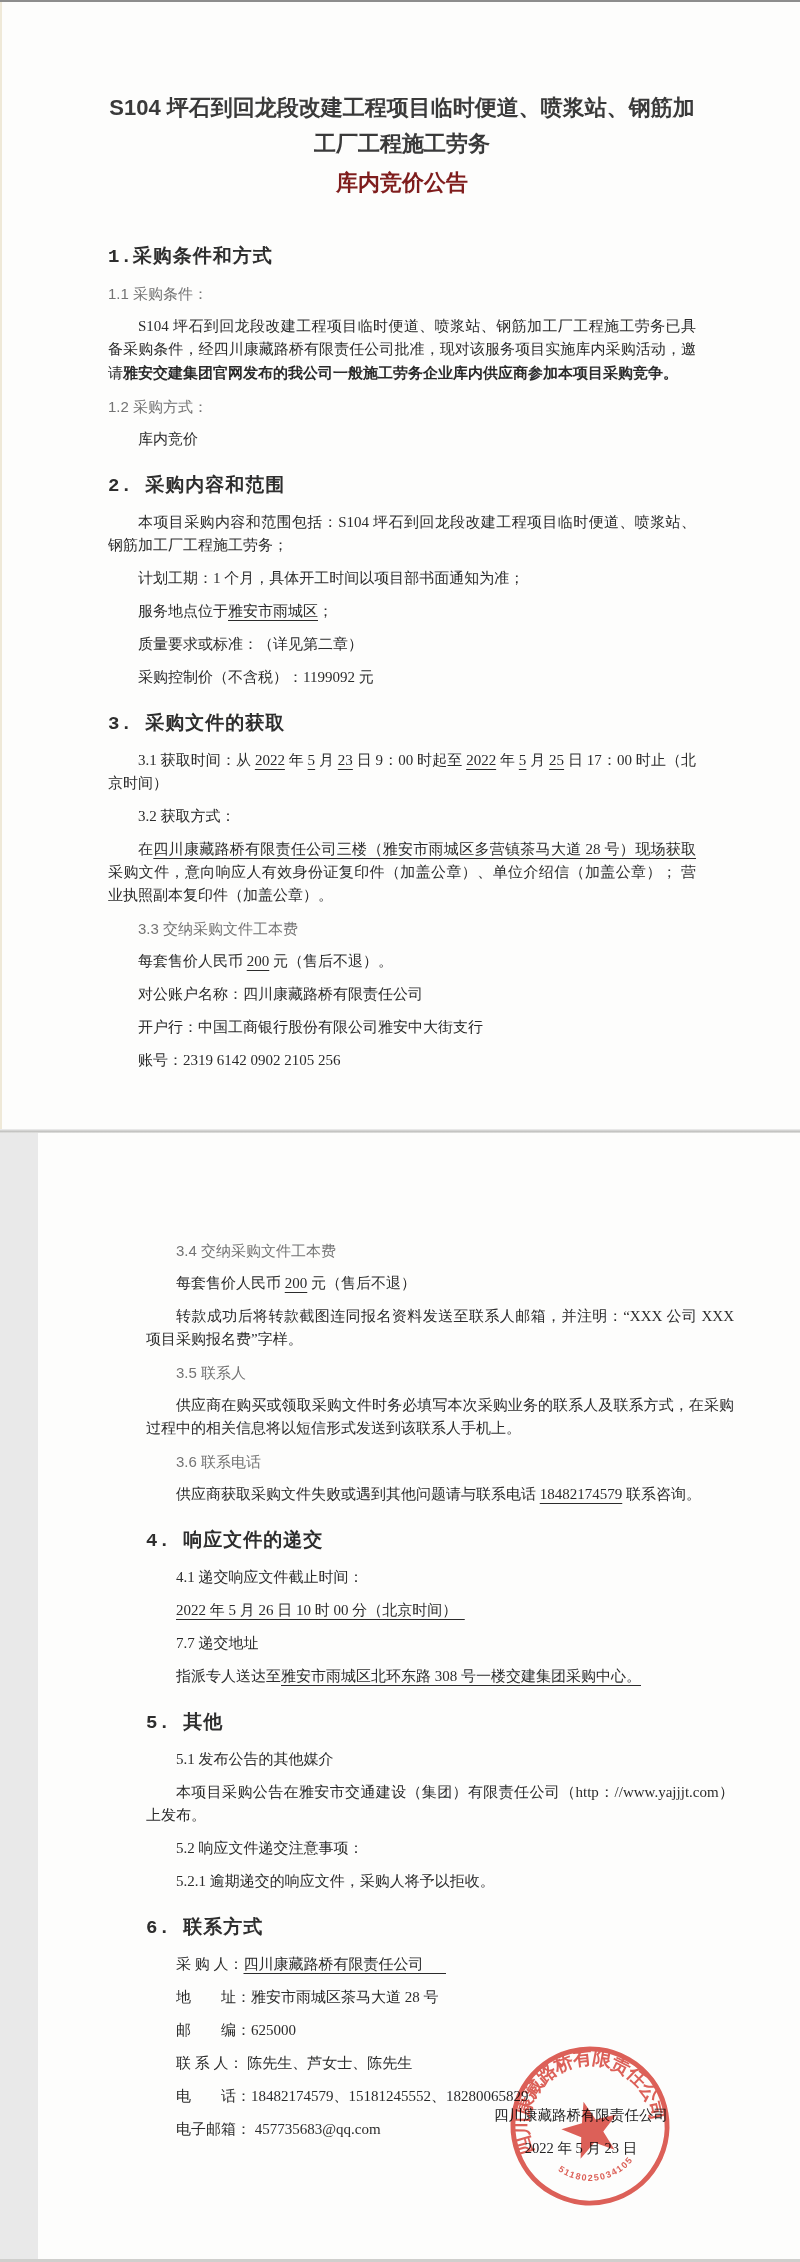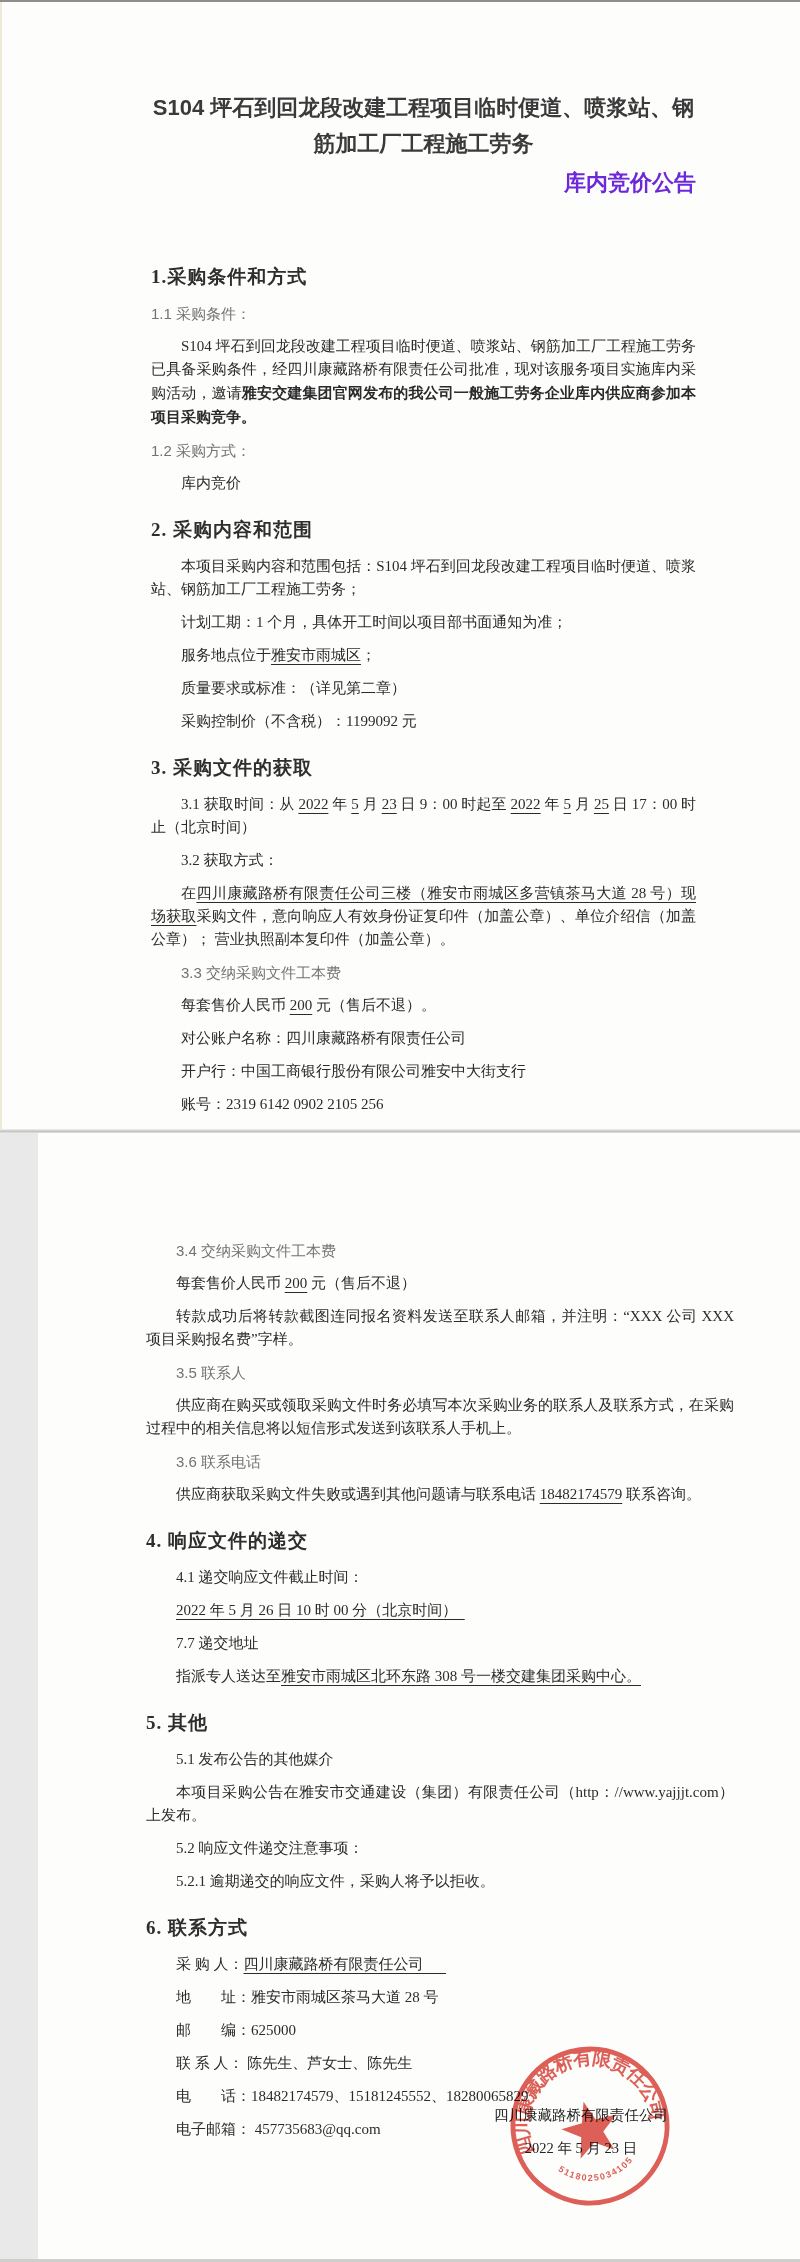--- a/index.html
+++ b/index.html
@@ -5,47 +5,47 @@
   * { margin:0; padding:0; box-sizing:border-box; }
   html,body { width:800px; }
   body {
     width:800px; height:2262px; position:relative; background:#e9e9e9;
     font-family:"Liberation Serif","DejaVu Serif",serif; color:#2b2b2b;
     overflow:hidden;
   }
   .page {
     position:absolute; left:0; width:800px; background:#fdfdfc; overflow:hidden;
   }
-  #page1 { top:0; height:1131px; border-top:2px solid #8d8d8d;padding-left:43px; }
+  #page1 { top:0; height:1131px; border-top:2px solid #8d8d8d; }
   #page2 { top:1133px; height:1129px;margin-left:38px; }
   .seam {
     position:absolute; top:1129px; left:0; width:800px; height:4px;
     background:linear-gradient(#f2f2f2,#c2c2c0 60%,#e5e5e3);
   }
   .edge-bottom {
     position:absolute; bottom:0; left:0; width:800px; height:3px; background:#cfcfcd;
   }
   .edge-left {
     position:absolute; top:0; left:0; width:2px; height:1131px; background:#efe9d8;
   }
   .inner { padding:0 104px 0 108px; }
   #page2 .inner { padding-top:96px; }
 
   .titleblock {
     margin:88px auto 0; max-width:600px; text-align:center;
     font-family:"Liberation Sans","DejaVu Sans",sans-serif;
     font-weight:700; font-size:22px; line-height:36px; color:#3a3a3a;
   }
   .subtitle {
-    margin:4px auto 64px; text-align:right;
+    margin:4px auto 44px; text-align:center;
     font-family:"Liberation Sans","DejaVu Sans",sans-serif;
-    font-weight:700; font-size:22px; line-height:34px; color:#6d28d9;
+    font-weight:700; font-size:22px; line-height:34px; color:#7f1d1d;
   }
   .heading {
-    font-family:Liberation Serif, serif;
+    font-family:Liberation Mono, monospace;
     font-weight:700; font-size:19px; line-height:26px;
     margin:22px 0 12px; color:#2e2e2e; letter-spacing:1px;
   }
   .para {
     font-size:15px; line-height:23px; margin:10px 0;
     text-align:justify; white-space:pre-wrap;
   }
   .ind { text-indent:2em; }
   .slab { font-family:"Liberation Sans","DejaVu Sans",sans-serif; color:#737373; }
   .u { text-decoration:underline; text-underline-offset:4px; text-decoration-thickness:1px; white-space:pre-wrap; }

